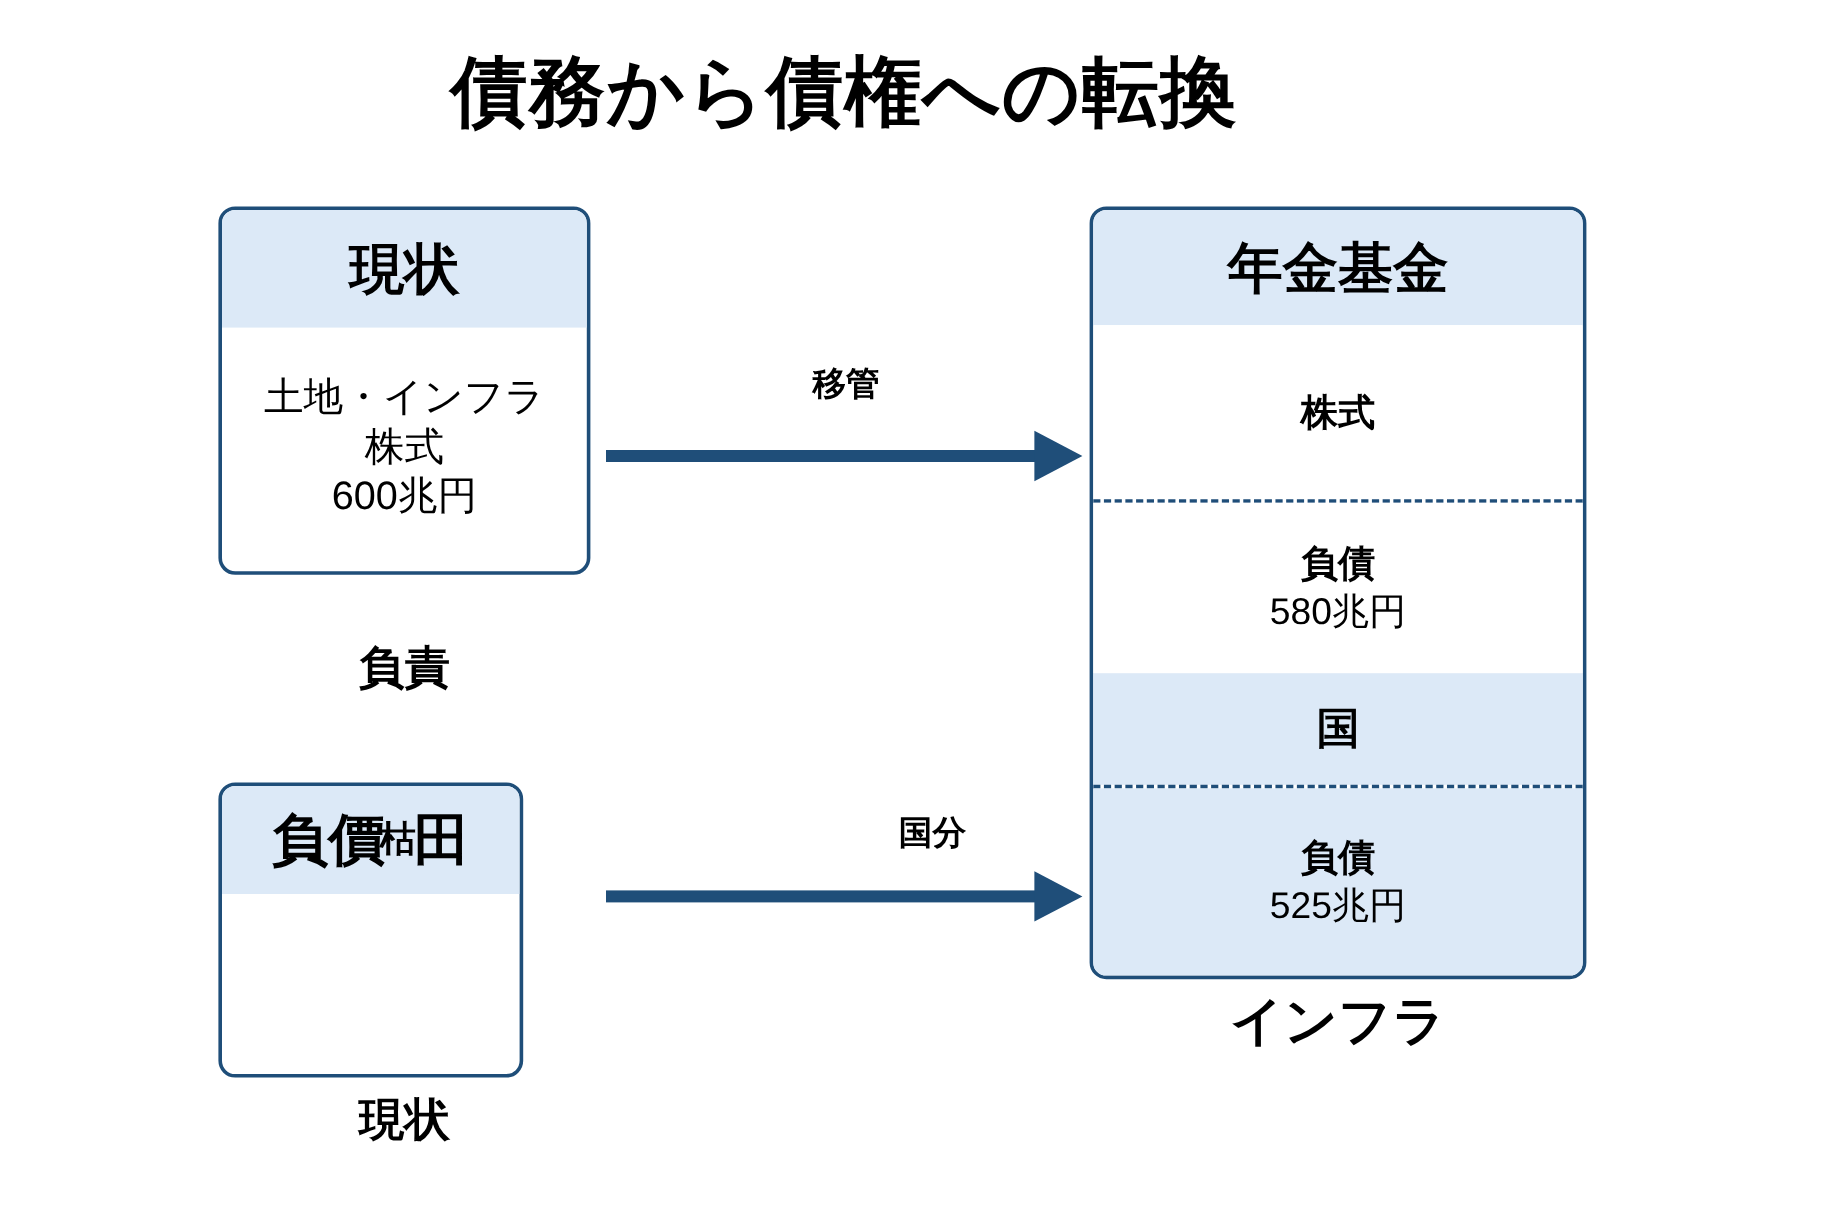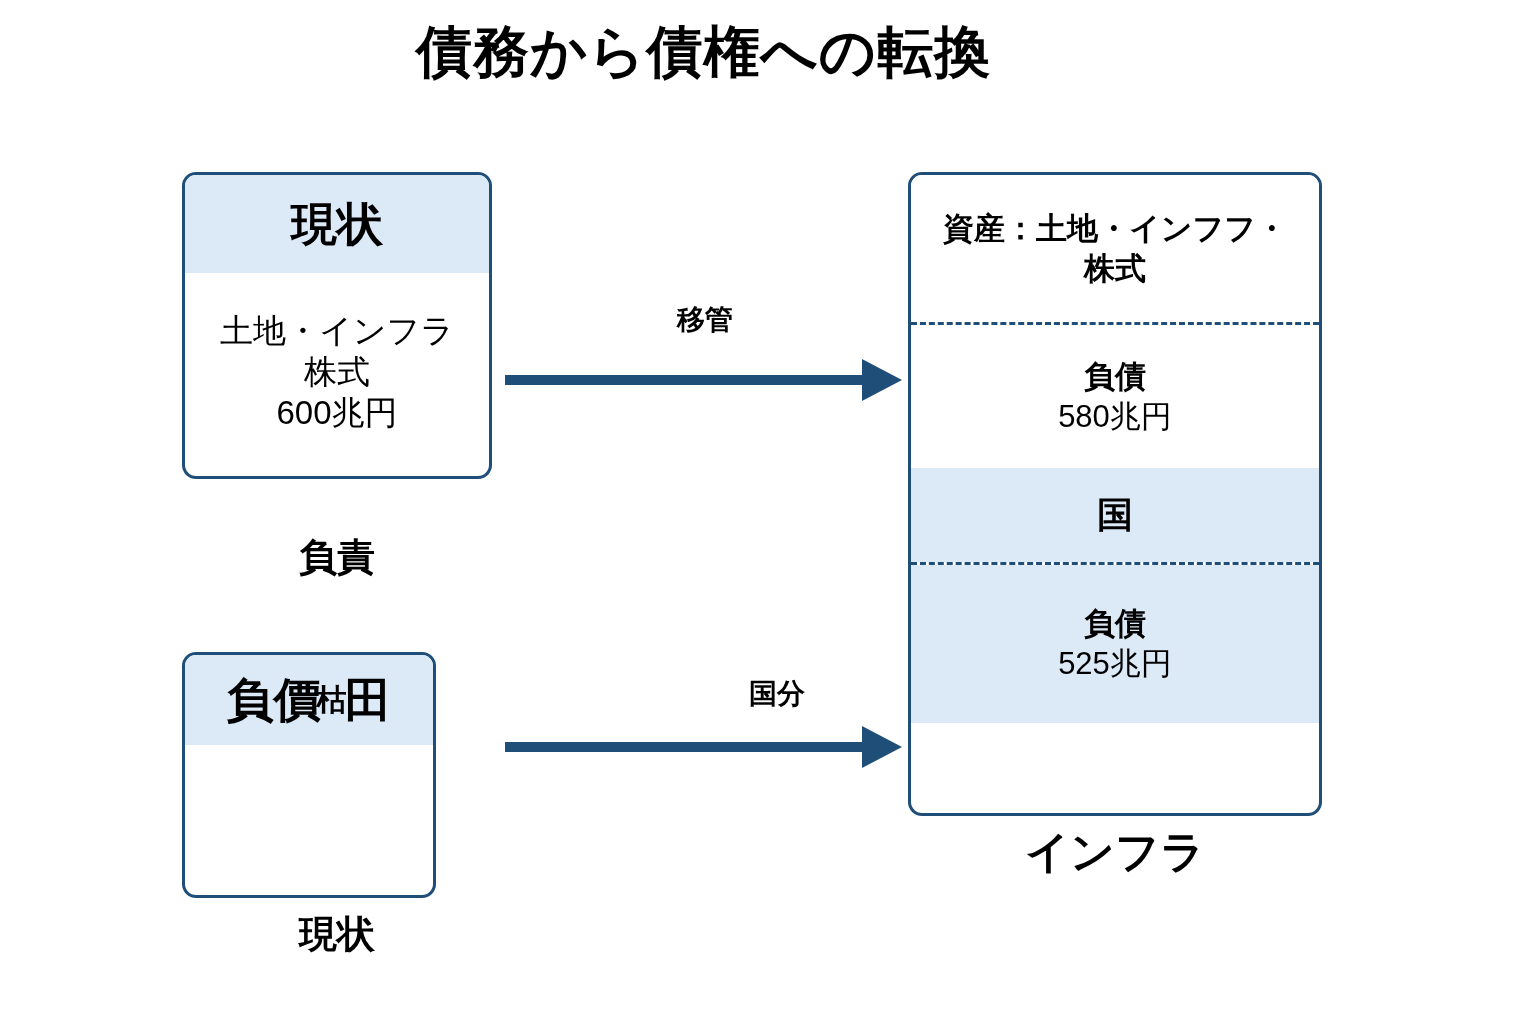--- a/index.html
+++ b/index.html
@@ -13,24 +13,24 @@
     position: relative;
     overflow: hidden;
     font-family: "Liberation Sans", "DejaVu Sans", sans-serif;
     color: #000000;
   }
 
   
   .title {
     position: absolute;
     left: 0;
-    top: 24px;
+    top: 44px;
     width: 1407px;
     text-align: center;
-    font-size: 56px;
+    font-size: 64px;
     font-weight: bold;
     letter-spacing: 1px;
     line-height: 1.0;
   }
 
   
   .box {
     position: absolute;
     box-sizing: border-box;
     border: 3px solid #1F4E79;
@@ -221,23 +221,23 @@
 
 <div class="box" id="box-debt">
   <div class="box-header">
     <span>負價</span>
       <span class="garble-sm">枯</span>
       <span>田</span>
   </div>
 </div>
 
 <div class="box" id="box-fund">
+  <div class="box-header">年金基金</div>
 
   <div class="fund-seg" id="seg-asset">
-    <span>資産：土地・インフフ・</span>
     <span>株式</span>
   </div>
 
   <div class="dashed-div"></div>
 
   <div class="fund-seg" id="seg-liability-1">
     <span class="lbl">負債</span>
     <span class="amt">580兆円</span>
   </div>
 

